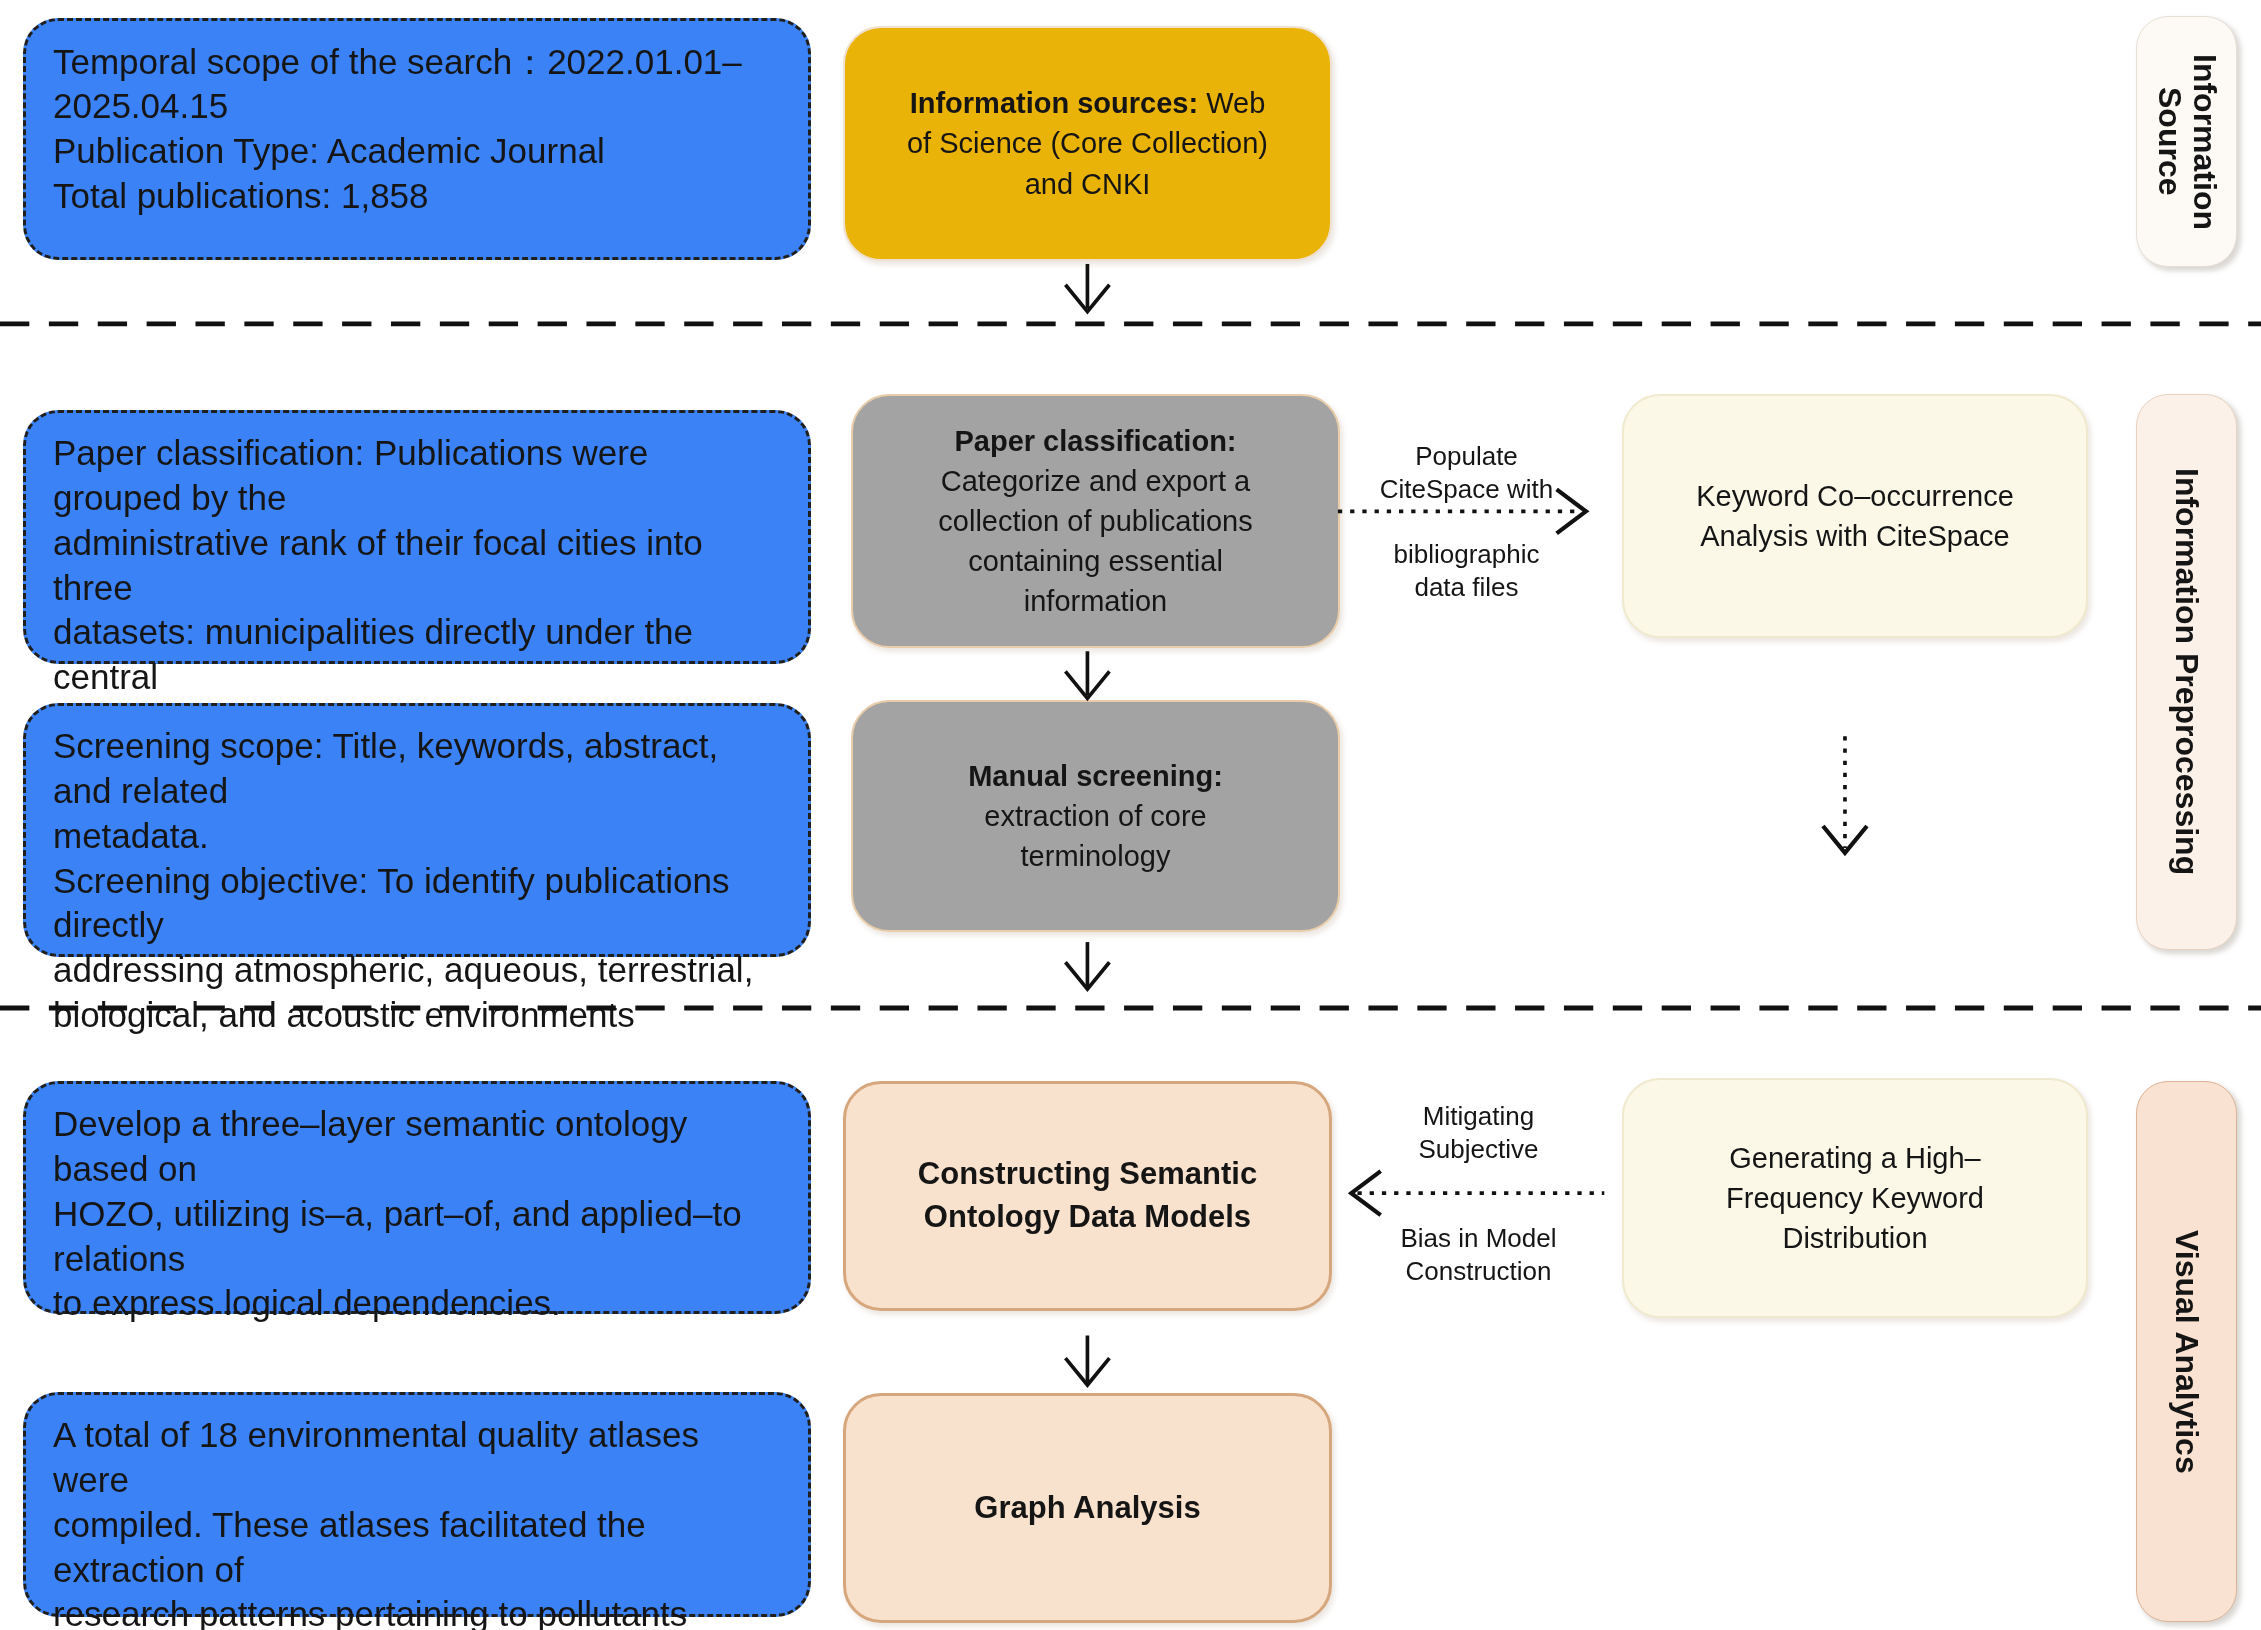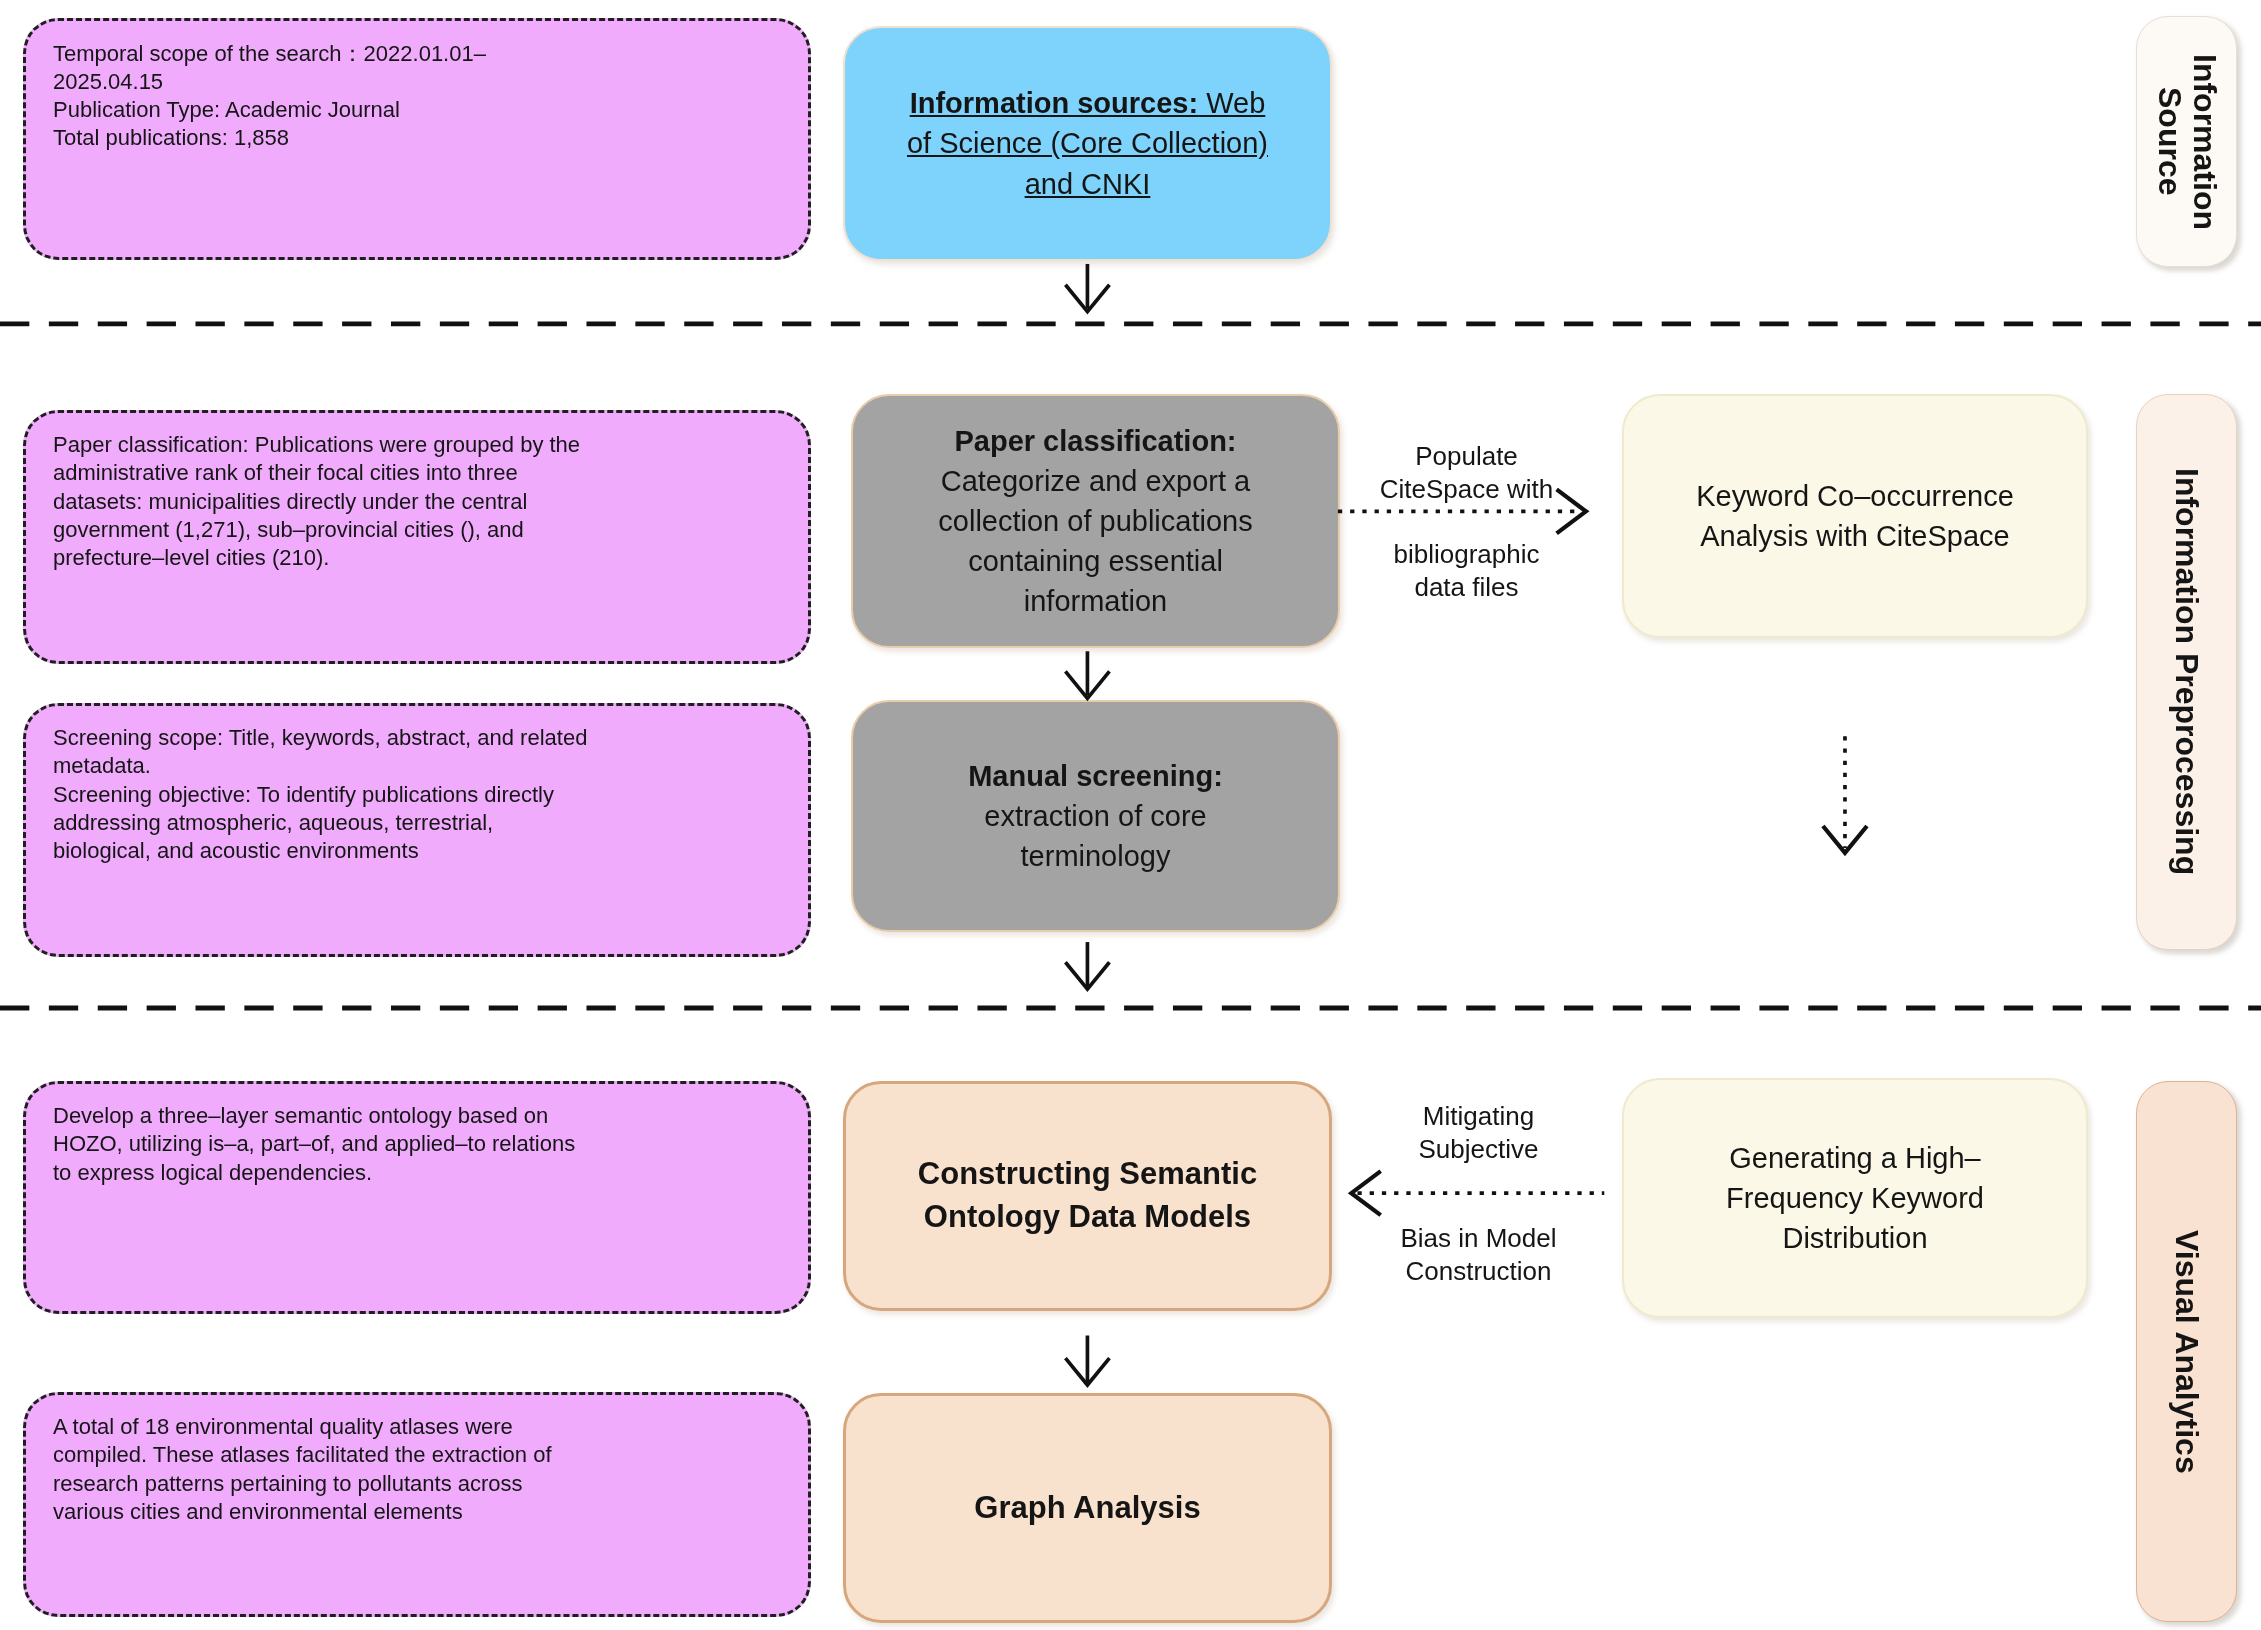--- a/index.html
+++ b/index.html
@@ -3,34 +3,34 @@
 <meta charset="utf-8">
 <style>
   html,body{margin:0;padding:0;background:#ffffff;}
   .canvas{
     position:relative;width:2261px;height:1630px;background:#ffffff;overflow:hidden;
     font-family:"Liberation Sans","DejaVu Sans",sans-serif;color:#151515;
   }
   .abs{position:absolute;box-sizing:border-box;}
   
   .note{
-    border:3.7px dashed #1f1f1f;border-radius:35px;background:#f0abfc;
-    padding:18.3px 27px;font-size:22px;line-height:1.28;white-space:pre-line;
+    border:3.7px dashed #1f1f1f;border-radius:35px;background:#3b82f6;
+    padding:18.3px 27px;font-size:35px;line-height:1.28;white-space:pre-line;
     left:23px;width:788px;
   }
   
   .pbox{
     border-radius:38px;display:flex;align-items:center;justify-content:center;
     text-align:center;font-size:29px;line-height:1.38;white-space:pre-line;
     padding:14.7px 18.3px;box-shadow:2.4px 3.7px 4.9px rgba(180,160,140,0.25);
   }
   .pbox b{font-weight:bold;}
   .center-col{left:843px;width:489px;}
   .right-col{left:1622px;width:466px;}
-  .fill-cream{background:#7dd3fc;border:2.4px solid #f0e0cf;text-decoration:underline;}
+  .fill-cream{background:#eab308;border:2.4px solid #f0e0cf;}
   .fill-peach-light{background:#a3a3a3;border:2.4px solid #e9cdaa;margin-left:8px;}
   .fill-peach{background:#f9e2cd;border:3.1px solid #d6a67c;}
   .fill-yellow{background:#fbf8e8;border:2.4px solid #efe9cd;}
   
   .vlabel{
     left:2136px;width:101px;border-radius:32px;
     display:flex;align-items:center;justify-content:center;
     writing-mode:vertical-rl;white-space:pre-line;text-align:center;
     font-size:32px;font-weight:bold;line-height:1.12;
     box-shadow:3.1px 3.7px 4.9px rgba(150,140,130,0.35);

